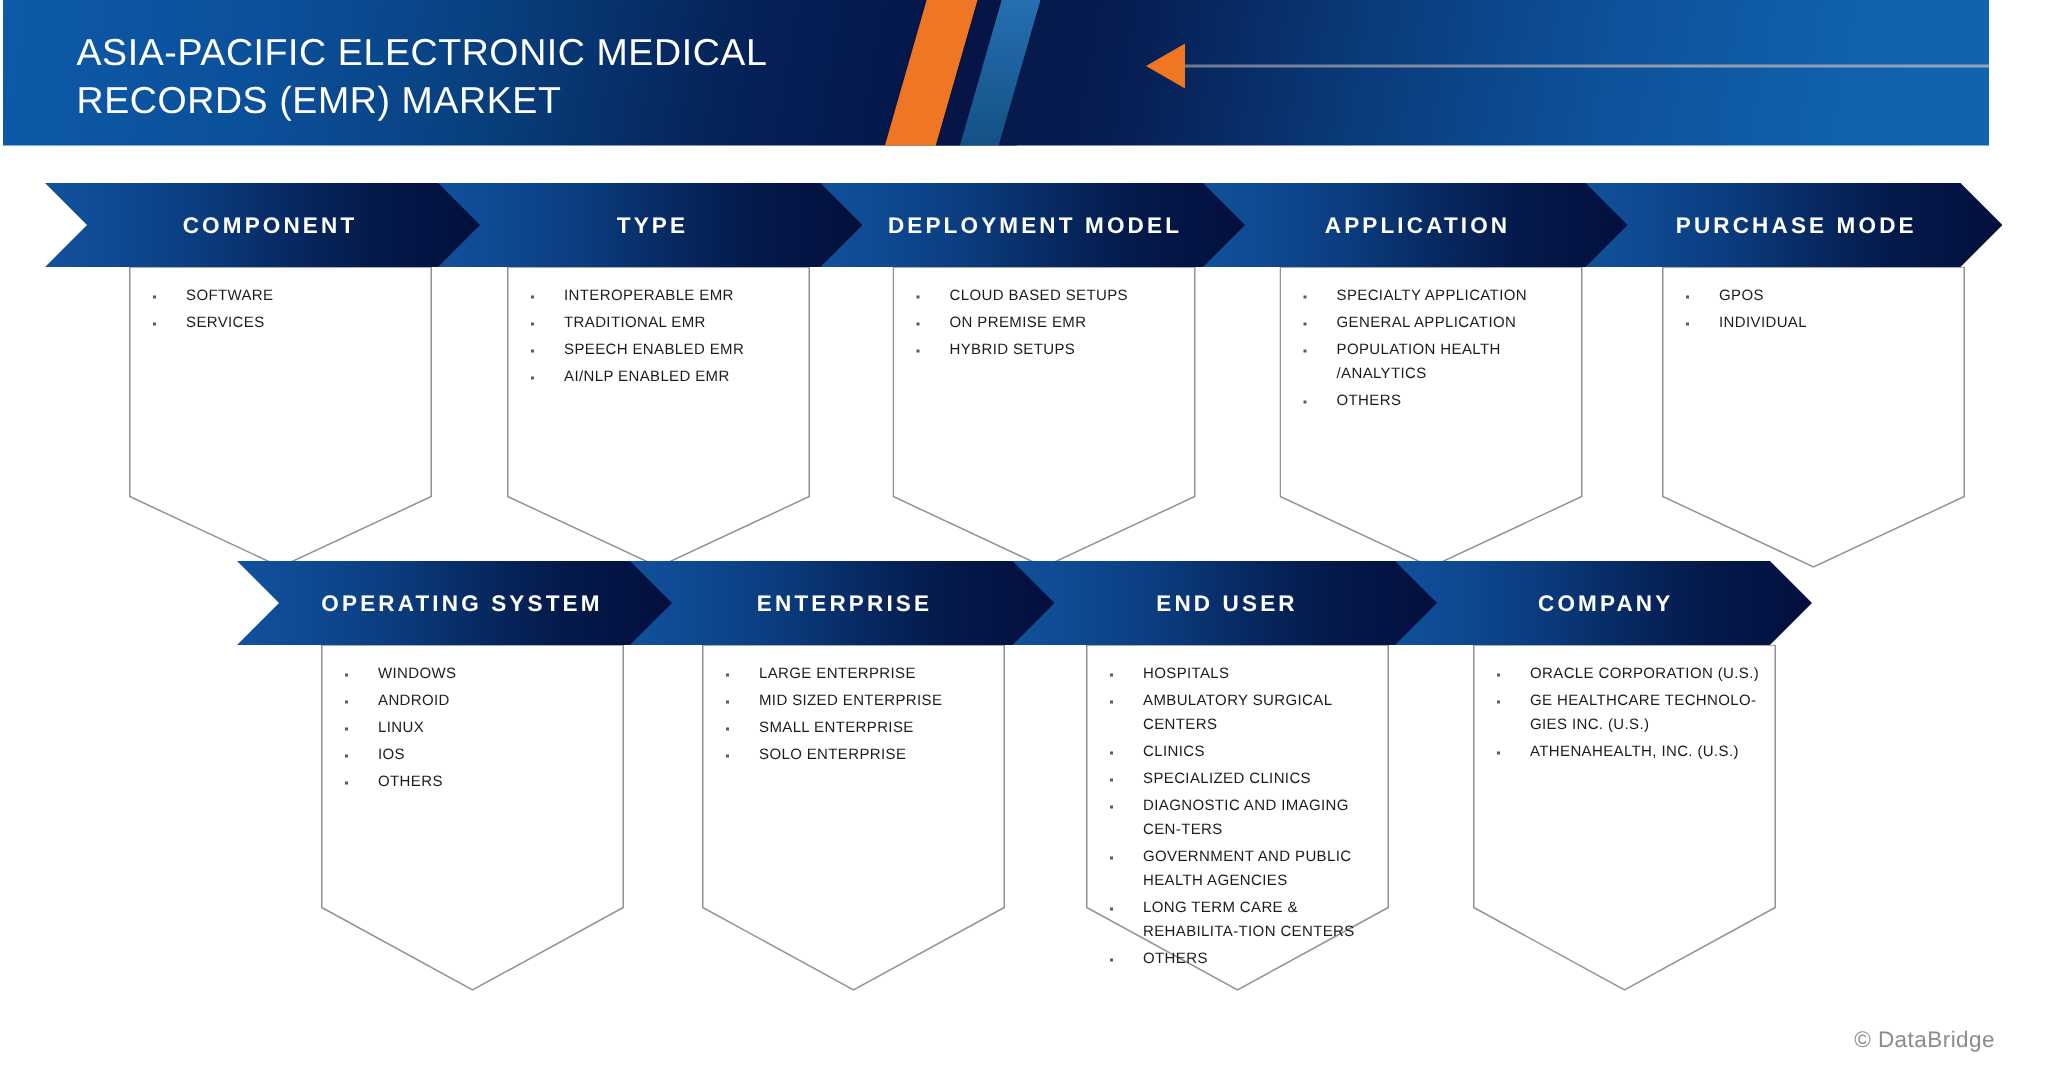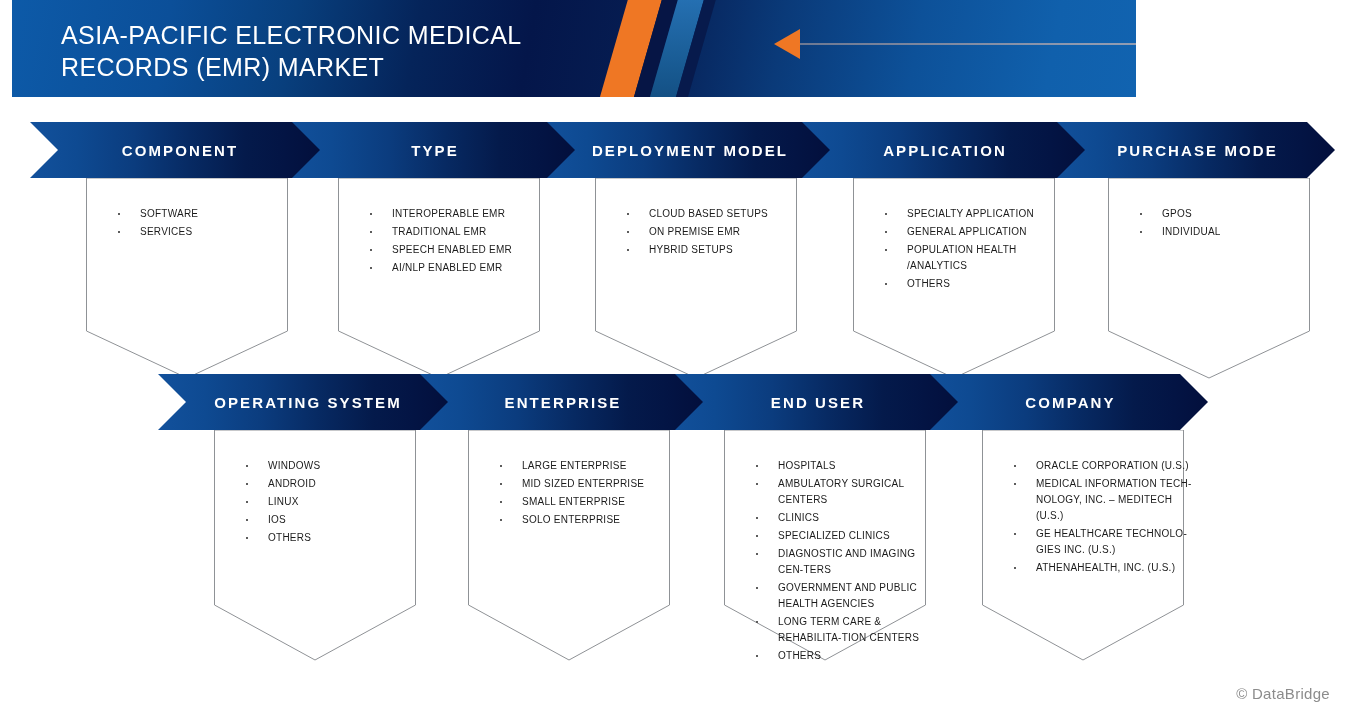--- a/index.html
+++ b/index.html
@@ -14,22 +14,22 @@
   #page {
     position: relative;
     width: 1366px;
     height: 714px;
     background: #ffffff;
   }
 
   
   .header {
     position: absolute;
-    left: 12px; top: 0;
-    width: 1124px; height: 97px;
+    left: 2px; top: 0;
+    width: 1324px; height: 97px;
     overflow: hidden;
     background: linear-gradient(100deg,
         #0d5aa8 0%,
         #0b4f99 14%,
         #083f7d 25%,
         #05245a 36%,
         #04164a 46%,
         #061d52 56%,
         #0a3a79 68%,
         #0d5199 80%,
@@ -138,21 +138,21 @@
   .body-shape svg { display: block; }
   .body-shape .outline {
     fill: #ffffff;
     stroke: #8f9296;
     stroke-width: 1;
   }
 
   .bullets {
     position: absolute;
     list-style: none;
-    margin: 16px;
+    margin: 0;
     padding: 0;
   }
   .bullets li {
     position: relative;
     padding-left: 26px;
     margin-bottom: 2px;
     color: #1b1b1b;
     font-size: 10px;
     line-height: 16px;
     letter-spacing: 0.25px;
@@ -306,21 +306,20 @@
       <div class="banner no-notch" style="left: 668px; width: 290px; z-index: 18;">
         <span class="banner-label">END USER</span>
       </div>
       <div class="body-shape" style="left: 982px; top: 56px;">
         <svg width="204" height="232">
           <polygon class="outline" points="0.5,0 0.5,175 101,230 201.5,175 201.5,0"></polygon>
         </svg>
       </div>
       <ul class="bullets" style="left: 994px; top: 68px; width: 184px;">
         <li>ORACLE CORPORATION  (U.S.)</li>
-        <li>MEDICAL INFORMATION TECH-NOLOGY, INC. – MEDITECH (U.S.)</li>
         <li>GE HEALTHCARE TECHNOLO-GIES INC. (U.S.)</li>
         <li>ATHENAHEALTH, INC. (U.S.)</li>
       </ul>
       <div class="banner no-notch" style="left: 923px; width: 285px; z-index: 17;">
         <span class="banner-label">COMPANY</span>
       </div>
     </div>
 
   <div class="credit">© DataBridge</div>
 

